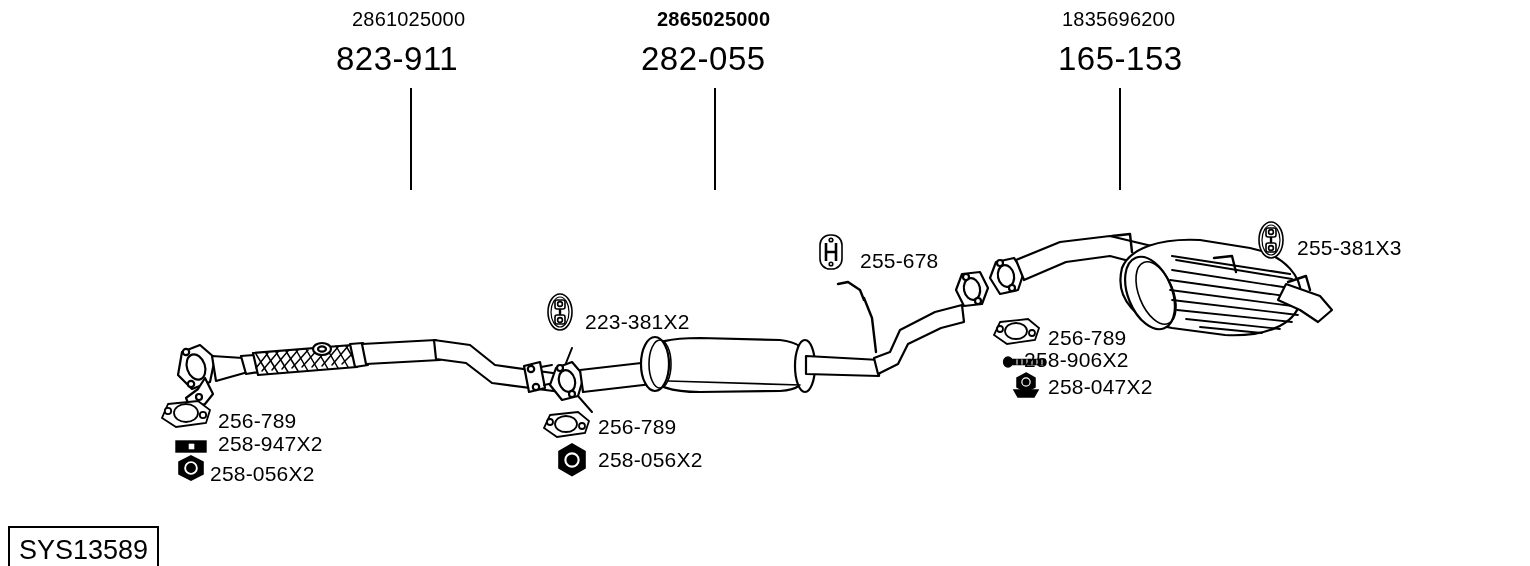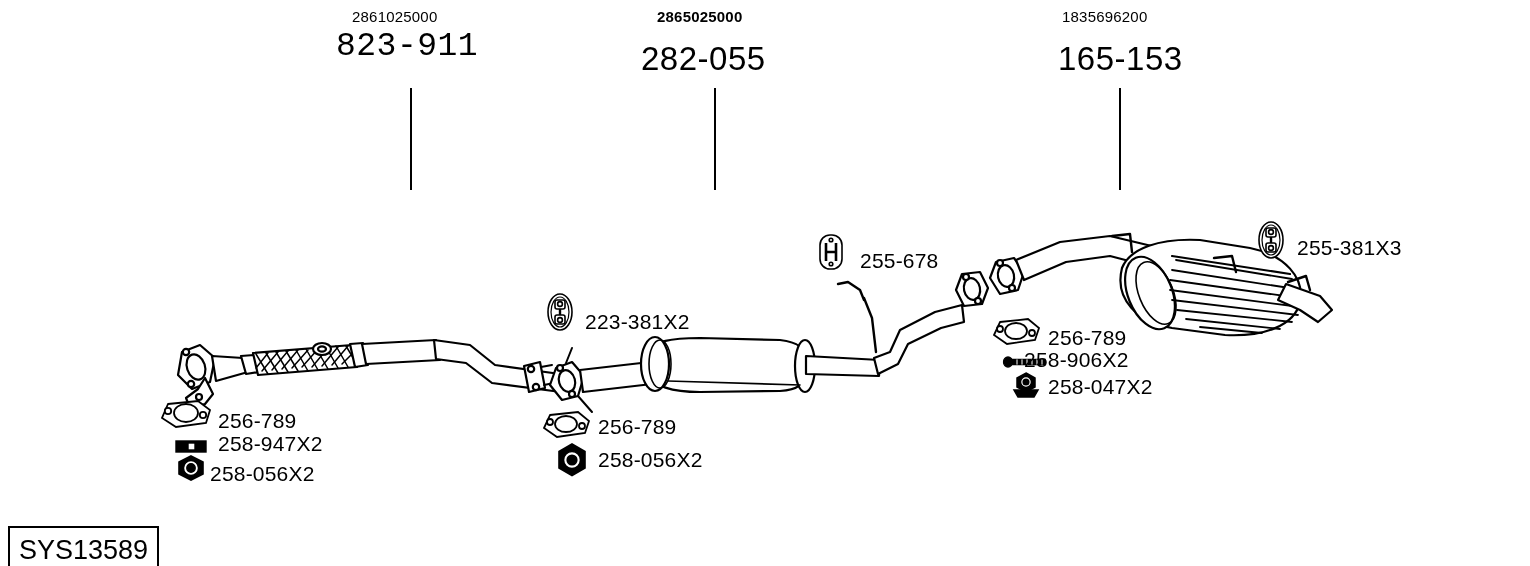--- a/index.html
+++ b/index.html
@@ -1,32 +1,32 @@
 <!DOCTYPE html>
 <html><head>
 <meta charset="utf-8">
 <style>
   html,body{margin:0;padding:0;background:#fff;}
   body{width:1530px;height:566px;font-family:"Liberation Sans",sans-serif;color:#000;}
   #stage{position:relative;width:1530px;height:566px;overflow:hidden;background:#fff;}
   .abs{position:absolute;}
-  .grp-code{font-size:15px;letter-spacing:.2px;white-space:nowrap;}
+  .grp-code{font-size:20px;letter-spacing:.2px;white-space:nowrap;}
   .grp-num{font-size:33px;font-weight:400;white-space:nowrap;letter-spacing:.5px;}
   .leader{position:absolute;width:2px;background:#000;}
   .plabel{font-size:21px;white-space:nowrap;letter-spacing:.2px;}
   .sysbox{position:absolute;border:2px solid #000;padding:8px 9px 4px 9px;font-size:27px;line-height:1.05;white-space:nowrap;background:#fff;}
   svg{display:block;overflow:visible;}
 </style>
 </head>
 <body>
 
 <div id="stage">
 
   <div class="abs grp-code" style="left:352px;top:8px;">2861025000</div>
-  <div class="abs grp-num" style="left:336px;top:28px;font-family:Liberation Mono, monospace;">823-911</div>
+  <div class="abs grp-num" style="left:336px;top:40px;">823-911</div>
   <div class="leader" style="left:410px;top:88px;height:102px;"></div>
 
   <div class="abs grp-code" style="left:657px;top:8px;font-weight:bold;">2865025000</div>
   <div class="abs grp-num" style="left:641px;top:40px;">282-055</div>
   <div class="leader" style="left:714px;top:88px;height:102px;"></div>
 
   <div class="abs grp-code" style="left:1062px;top:8px;">1835696200</div>
   <div class="abs grp-num" style="left:1058px;top:40px;">165-153</div>
   <div class="leader" style="left:1119px;top:88px;height:102px;"></div>
 

